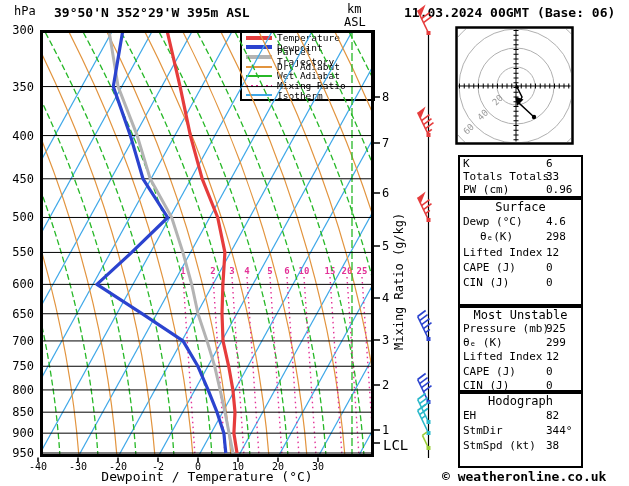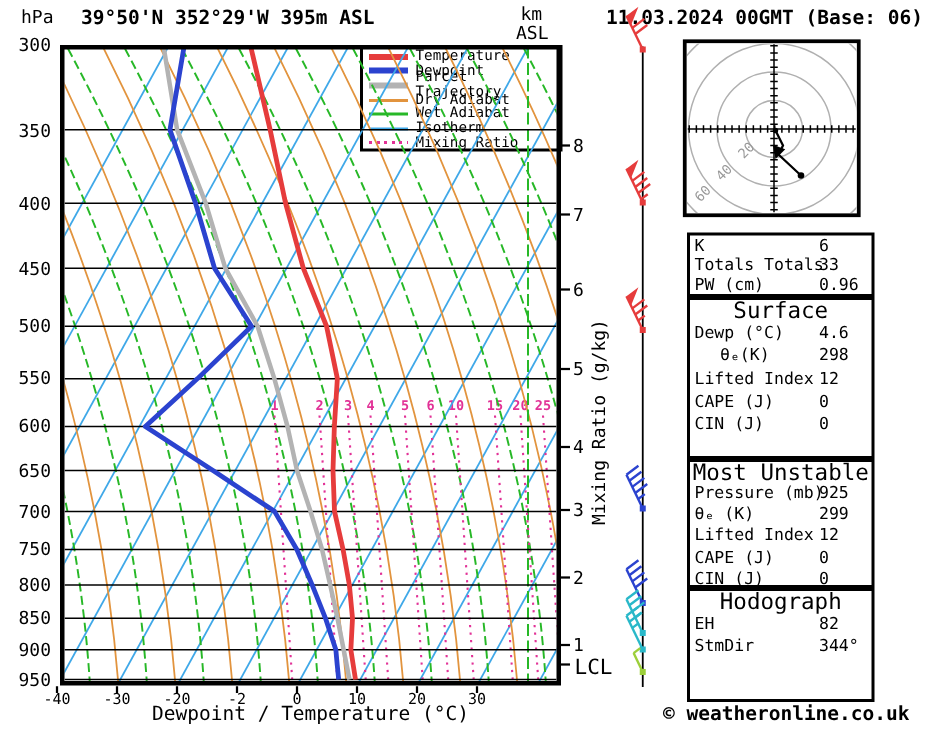--- a/index.html
+++ b/index.html
@@ -14,21 +14,21 @@
   .xlbl{font-size:10px;width:44px;text-align:center;}
   .kmlbl{font-size:12px;}
   .mixlbl{font-size:9px;font-weight:bold;}
   .legend{position:absolute;left:240px;top:30px;width:135px;height:71px;
           border:2px solid #000;background:#fff;box-sizing:border-box;padding-top:1px;}
   .litem{display:flex;align-items:center;height:9.6px;}
   .lswatch{width:26px;margin:0 5px 0 4px;flex:none;}
   .ltext{font-size:9.5px;line-height:9.5px;}
   .tbox{position:absolute;left:458px;width:125px;border:2px solid #000;
         background:#fff;box-sizing:border-box;font-size:11px;}
-  .ttitle{text-align:center;font-size:15px;}
+  .ttitle{text-align:center;font-size:12px;}
   .trow{position:relative;padding-left:3px;}
   .tval{position:absolute;left:86px;top:0;}
   .rotlbl{font-size:12px;width:130px;text-align:center;transform:rotate(-90deg);}
   svg{position:absolute;left:0;top:0;}
 </style>
 </head>
 <body>
 
 <div class="abs t12" style="left:14px;top:4px;">hPa</div>
 <div class="abs t13 b" style="left:54px;top:5px;">39°50'N 352°29'W 395m ASL</div>
@@ -57,26 +57,26 @@
     </div>
     <div class="litem">
       <div class="lswatch" style="height: 2px; background: rgb(226, 148, 62);"></div>
       <span class="ltext">Dry Adiabat</span>
     </div>
     <div class="litem">
       <div class="lswatch" style="height: 2px; background: rgb(39, 184, 39);"></div>
       <span class="ltext">Wet Adiabat</span>
     </div>
     <div class="litem">
+      <div class="lswatch" style="height: 2px; background: repeating-linear-gradient(90deg, rgb(226, 50, 151) 0px, rgb(226, 50, 151) 2px, transparent 2px, transparent 5px);"></div>
+      <span class="ltext">Mixing Ratio</span>
+    </div>
+    <div class="litem">
       <div class="lswatch" style="height: 2px; background: rgb(63, 168, 232);"></div>
       <span class="ltext">Isotherm</span>
-    </div>
-    <div class="litem">
-      <div class="lswatch" style="height: 2px; background: repeating-linear-gradient(90deg, rgb(226, 50, 151) 0px, rgb(226, 50, 151) 2px, transparent 2px, transparent 5px);"></div>
-      <span class="ltext">Mixing Ratio</span>
     </div>
   </div>
 
 <div id="labels">
     <div class="abs plbl" style="left:2px;top:23px;">300</div>
     <div class="abs plbl" style="left:2px;top:79.5688354869913px;">350</div>
     <div class="abs plbl" style="left:2px;top:128.57098967917634px;">400</div>
     <div class="abs plbl" style="left:2px;top:171.793952916645px;">450</div>
     <div class="abs plbl" style="left:2px;top:210.4582110551824px;">500</div>
     <div class="abs plbl" style="left:2px;top:245.43428698055772px;">550</div>
@@ -134,20 +134,21 @@
       <div class="trow" style="height: 14.2px; line-height: 14.2px;"><span>Pressure (mb)</span><span class="tval">925</span></div>
       <div class="trow" style="height: 14.2px; line-height: 14.2px;"><span>θₑ (K)</span><span class="tval">299</span></div>
       <div class="trow" style="height: 14.2px; line-height: 14.2px;"><span>Lifted Index</span><span class="tval">12</span></div>
       <div class="trow" style="height: 14.2px; line-height: 14.2px;"><span>CAPE (J)</span><span class="tval">0</span></div>
       <div class="trow" style="height: 14.2px; line-height: 14.2px;"><span>CIN (J)</span><span class="tval">0</span></div>
     </div>
     <div class="tbox" style="top: 392px; height: 76px;">
       <div class="ttitle" style="height: 14px; line-height: 14px;">Hodograph</div>
       <div class="trow" style="height: 15.2px; line-height: 15.2px;"><span>EH</span><span class="tval">82</span></div>
       <div class="trow" style="height: 15.2px; line-height: 15.2px;"><span>StmDir</span><span class="tval">344°</span></div>
+      <div class="trow" style="height: 15.2px; line-height: 15.2px;"><span>StmSpd (kt)</span><span class="tval">38</span></div>
     </div>
   </div>
 
 <svg id="chart" width="629" height="486" viewBox="0 0 629 486">
     <defs>
       <clipPath id="plotclip">
         <rect x="43" y="31" width="328" height="425"></rect>
       </clipPath>
       <clipPath id="hodoclip">
         <rect x="458" y="29" width="113" height="113"></rect>

